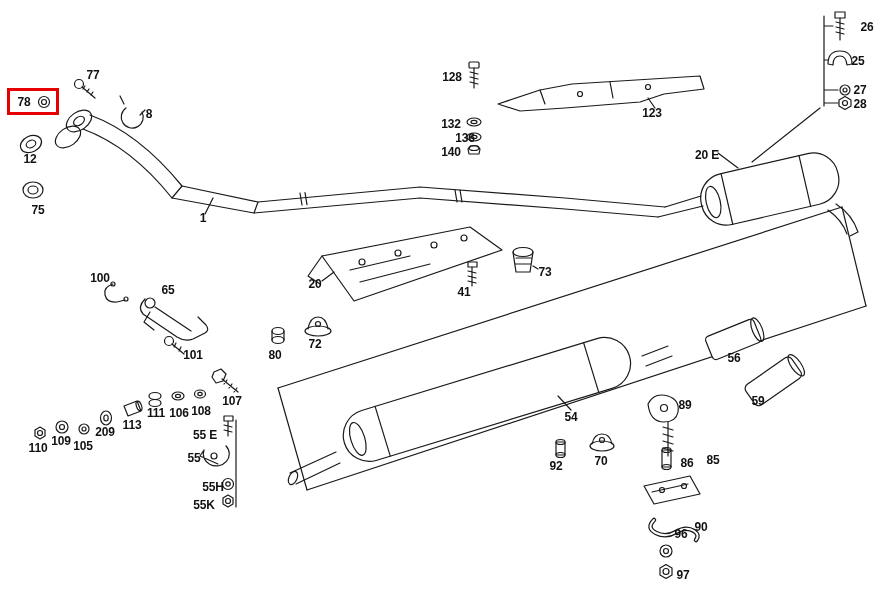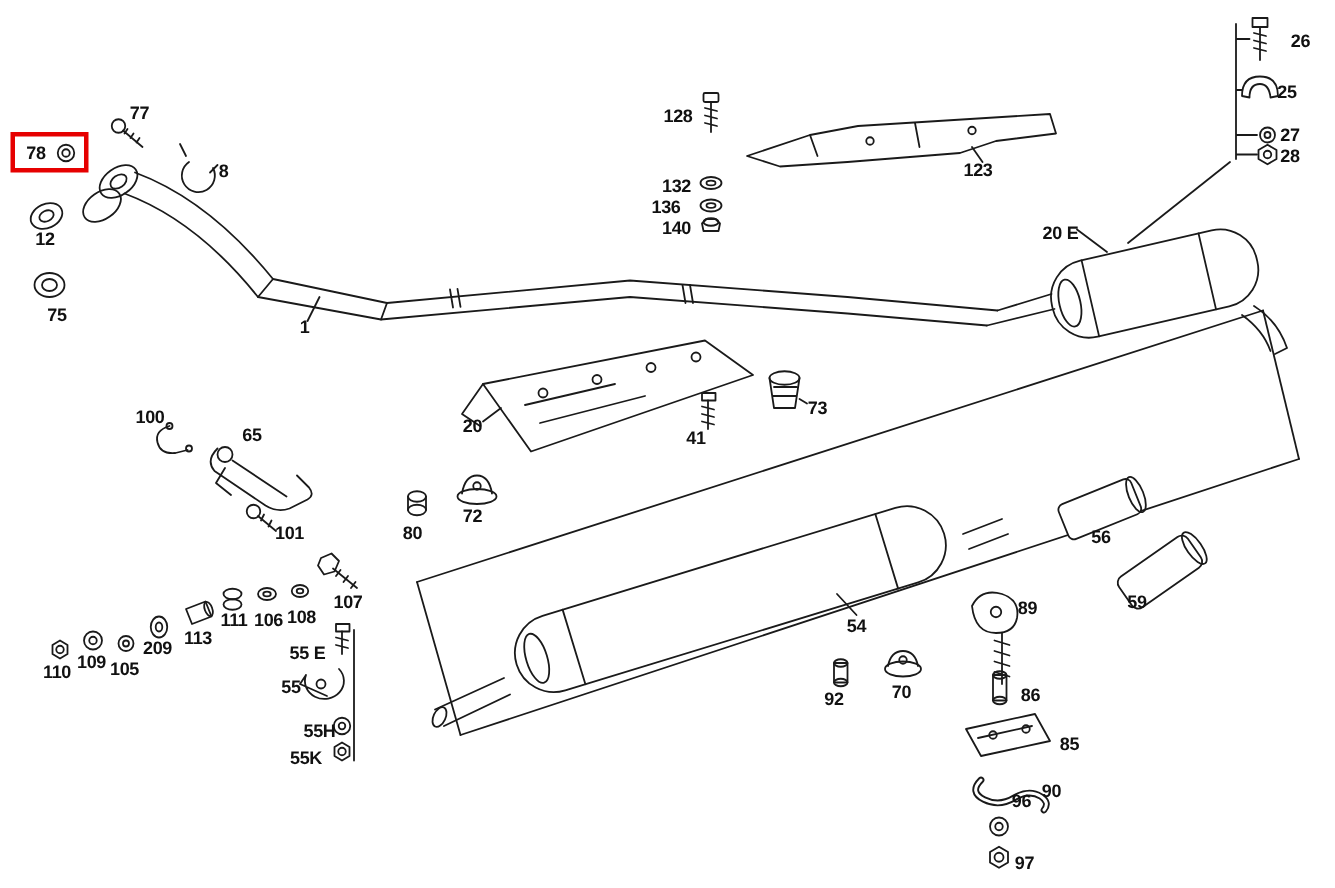--- a/index.html
+++ b/index.html
@@ -287,21 +287,21 @@
 
   <div id="labels-layer">
       <span class="part-label" style="left: 93px; top: 75px;">77</span>
       <span class="part-label" style="left: 24px; top: 102px;">78</span>
       <span class="part-label" style="left: 149px; top: 114px;">8</span>
       <span class="part-label" style="left: 30px; top: 159px;">12</span>
       <span class="part-label" style="left: 38px; top: 210px;">75</span>
       <span class="part-label" style="left: 203px; top: 218px;">1</span>
       <span class="part-label" style="left: 452px; top: 77px;">128</span>
       <span class="part-label" style="left: 451px; top: 124px;">132</span>
-      <span class="part-label" style="left: 444px; top: 138px; text-align: right;">136</span>
+      <span class="part-label" style="left: 465px; top: 138px; text-align: right;">136</span>
       <span class="part-label" style="left: 451px; top: 152px;">140</span>
       <span class="part-label" style="left: 652px; top: 113px;">123</span>
       <span class="part-label" style="left: 707px; top: 155px;">20 E</span>
       <span class="part-label" style="left: 867px; top: 27px;">26</span>
       <span class="part-label" style="left: 858px; top: 61px;">25</span>
       <span class="part-label" style="left: 860px; top: 90px;">27</span>
       <span class="part-label" style="left: 860px; top: 104px;">28</span>
       <span class="part-label" style="left: 315px; top: 284px;">20</span>
       <span class="part-label" style="left: 464px; top: 292px;">41</span>
       <span class="part-label" style="left: 545px; top: 272px;">73</span>
@@ -320,21 +320,21 @@
       <span class="part-label" style="left: 201px; top: 411px;">108</span>
       <span class="part-label" style="left: 232px; top: 401px;">107</span>
       <span class="part-label" style="left: 205px; top: 435px;">55 E</span>
       <span class="part-label" style="left: 194px; top: 458px;">55</span>
       <span class="part-label" style="left: 203px; top: 487px; padding-left: 20px;">55H</span>
       <span class="part-label" style="left: 204px; top: 505px;">55K</span>
       <span class="part-label" style="left: 571px; top: 417px;">54</span>
       <span class="part-label" style="left: 556px; top: 466px;">92</span>
       <span class="part-label" style="left: 601px; top: 461px;">70</span>
       <span class="part-label" style="left: 681px; top: 463px; padding-left: 12px;">86</span>
-      <span class="part-label" style="left: 699px; top: 496px; padding-left: 28px;">85</span>
+      <span class="part-label" style="left: 699px; top: 460px; padding-left: 28px;">85</span>
       <span class="part-label" style="left: 685px; top: 405px;">89</span>
       <span class="part-label" style="left: 701px; top: 527px;">90</span>
       <span class="part-label" style="left: 681px; top: 534px;">96</span>
       <span class="part-label" style="left: 683px; top: 575px;">97</span>
       <span class="part-label" style="left: 734px; top: 358px;">56</span>
       <span class="part-label" style="left: 758px; top: 401px;">59</span>
     </div>
 
 
 </div>

